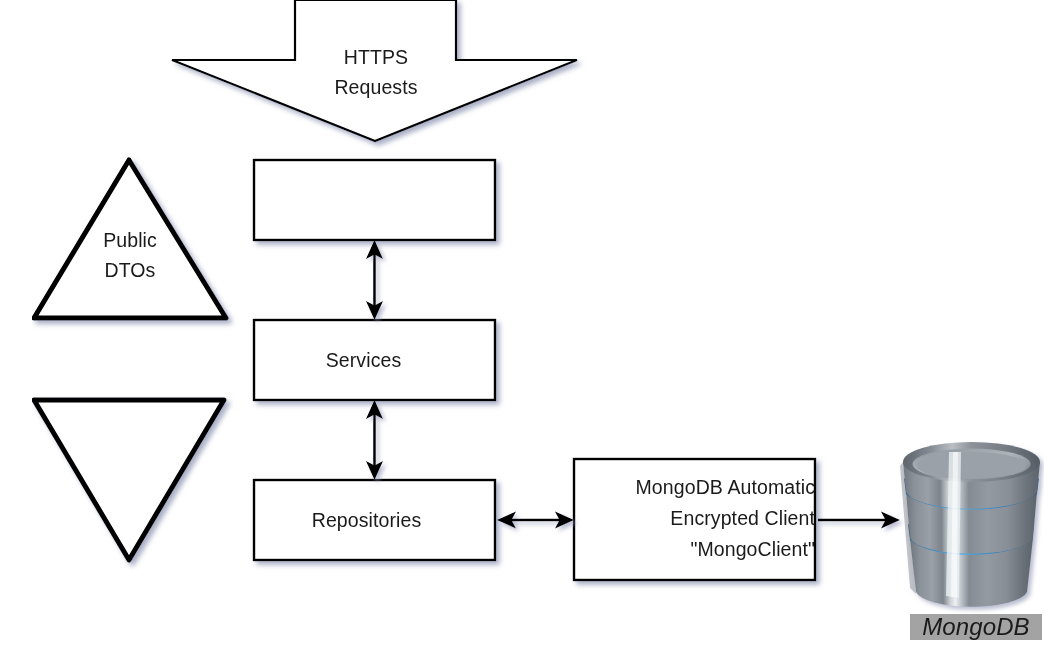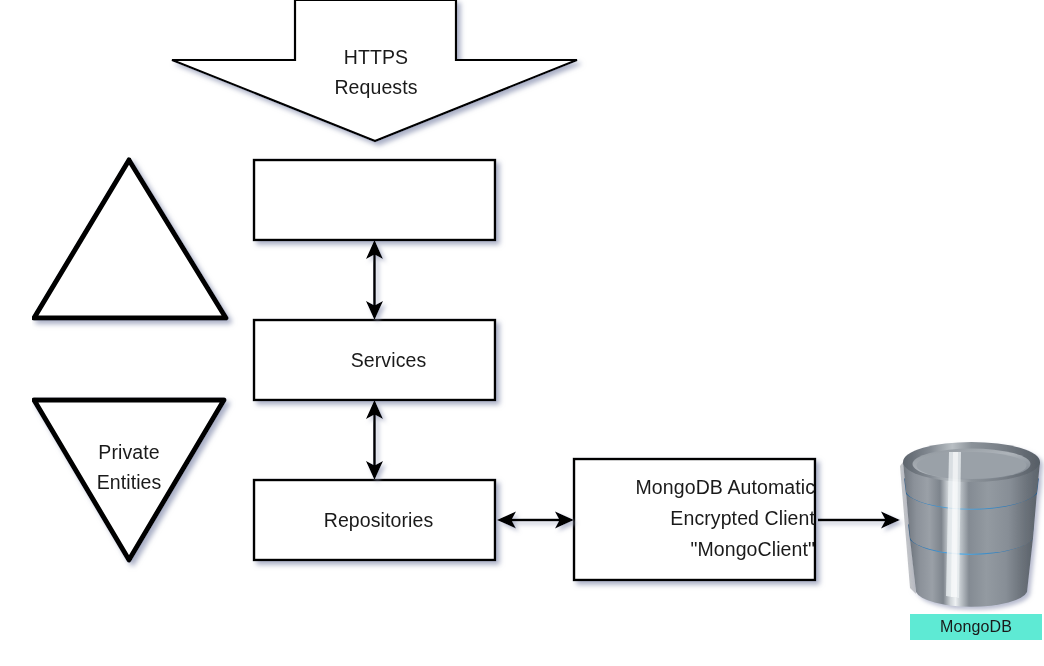--- a/index.html
+++ b/index.html
@@ -49,44 +49,44 @@
     left: 17px;
     top: 437px;
     width: 160px;
   }
   .label-controllers {
     left: 222px;
     top: 185px;
     width: 241px;
   }
   .label-services {
-    left: 236px;
+    left: 211px;
     top: 345px;
     width: 241px;
   }
   .label-repositories {
-    left: 208px;
+    left: 224px;
     top: 505px;
     width: 221px;
-    padding-left: 28px;
   }
   .label-client {
     left: 544px;
     top: 472px;
     width: 239px;
     line-height: 31px;
     text-align: right;
   }
   .label-db {
     left: 878px;
     top: 614px;
     width: 132px;
-    font-size: 16px;
+    font-size: 24px;
     line-height: 26px;
-    background: #5eead4;
+    background: #a3a3a3;
+    font-style: italic;
   }
 </style>
 </head>
 <body>
 
 <div id="canvas">
 
   <svg id="svg-layer" viewBox="0 0 1044 666">
     <defs>
       <filter id="dropshadow" x="-30%" y="-30%" width="180%" height="180%">
@@ -204,23 +204,23 @@
       <path d="M 917 452 L 914 596 L 927 598 L 929 452 Z" fill="#e9edf0" opacity="0.8"></path>
       <path d="M 921 452 L 919 597 L 925 597 L 926 452 Z" fill="#ffffff" opacity="0.55"></path>
 
       <path d="M 871 462 L 884 594 L 878 588 L 868 466 Z" fill="#4f565e" opacity="0.35"></path>
     </g>
   </svg>
 
   <div class="node-label label-https">HTTPS
 Requests</div>
 
-
-  <div class="node-label label-private">Private
-Entities</div>
+  <div class="node-label label-public">Public
+DTOs</div>
+
 
 
   <div class="node-label label-services">Services</div>
 
   <div class="node-label label-repositories">Repositories</div>
 
   <div class="node-label label-client">MongoDB Automatic
 Encrypted Client
 "MongoClient"</div>
 

